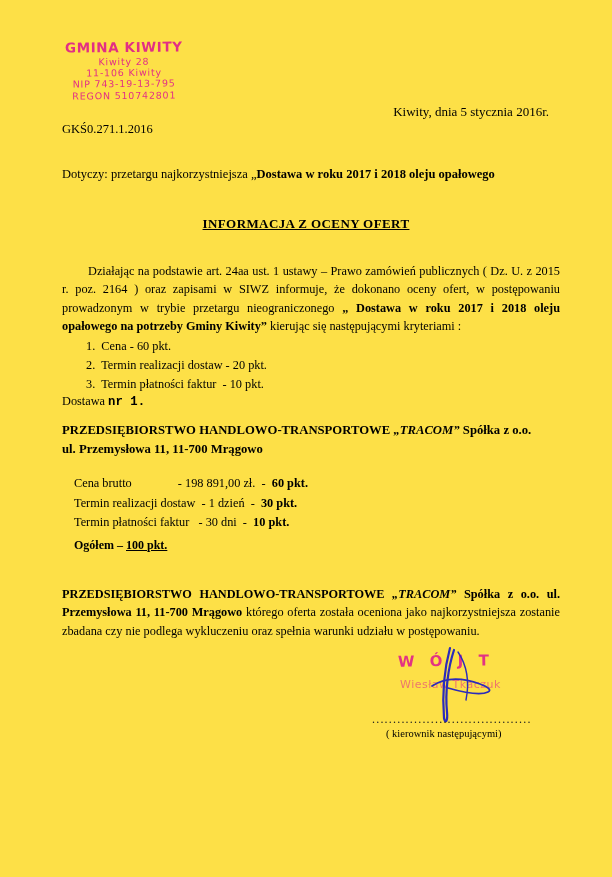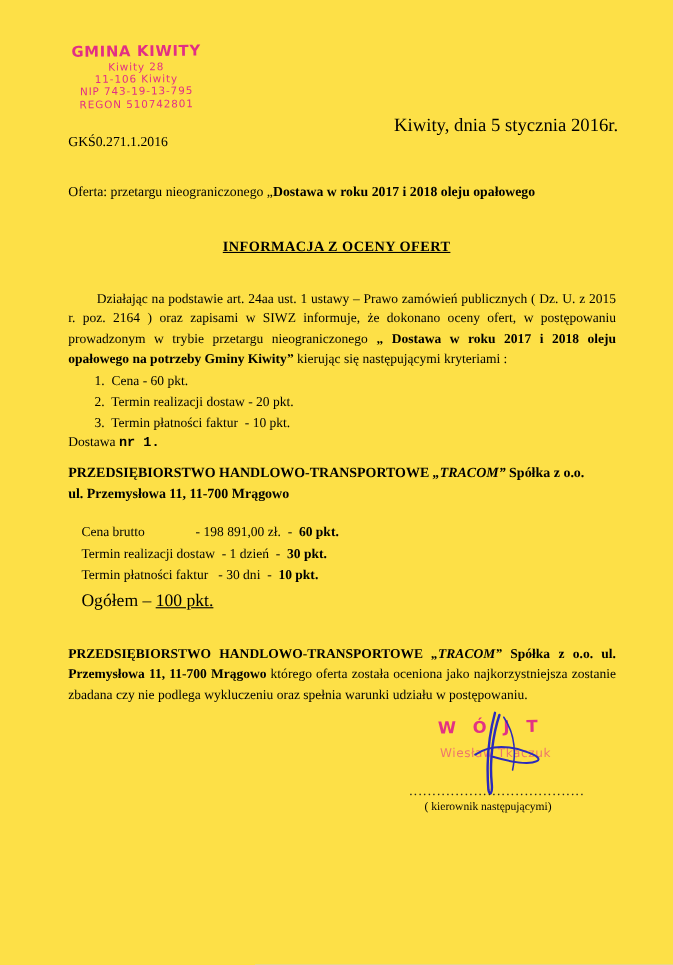--- a/index.html
+++ b/index.html
@@ -46,23 +46,23 @@
     letter-spacing: 0.6px;
   }
   .stamp .s-line {
     font-family: "DejaVu Sans", sans-serif;
     font-size: 9.5px;
     letter-spacing: 0.8px;
   }
   
   .date {
     position: absolute;
-    right: 50px;
+    right: 63px;
     top: 104px;
-    font-size: 17px;
+    font-size: 13px;
   }
   .sign-no {
     position: absolute;
     left: 62px;
     top: 122px;
     font-size: 12.5px;
   }
   .subject {
     position: absolute;
     left: 62px;
@@ -129,22 +129,22 @@
     top: 474px;
     font-size: 12.3px;
     line-height: 1.6;
   }
   .scores .row { white-space: pre; }
   .scores .b { font-weight: bold; }
   .total {
     position: absolute;
     left: 74px;
     top: 538px;
-    font-size: 16px;
-    font-weight: normal;
+    font-size: 12px;
+    font-weight: bold;
   }
   .total .u { text-decoration: underline; }
   .closing {
     position: absolute;
     left: 62px;
     right: 52px;
     top: 585px;
     font-size: 12.3px;
     line-height: 1.5;
     text-align: justify;
@@ -210,21 +210,21 @@
       <div class="s-line">11-106 Kiwity</div>
       <div class="s-line">NIP 743-19-13-795</div>
       <div class="s-line">REGON 510742801</div>
     </div>
 
     <div class="date">Kiwity, dnia 5 stycznia 2016r.</div>
 
     <div class="sign-no">GKŚ0.271.1.2016</div>
 
     <div class="subject">
-      <span>Oferta: przetargu nieograniczonego „</span><span class="b">Dostawa w roku 2017 i 2018 oleju opałowego</span>
+      <span>Dotyczy: przetargu najkorzystniejsza „</span><span class="b">Dostawa w roku 2017 i 2018 oleju opałowego</span>
     </div>
 
     <div class="doc-title">INFORMACJA  Z OCENY OFERT</div>
 
     <div class="para">
       <span>Działając na podstawie  art. 24aa ust. 1 ustawy – Prawo zamówień publicznych ( Dz. U. z 2015 r. poz. 2164 )  oraz zapisami w SIWZ informuje, że dokonano oceny ofert, w postępowaniu prowadzonym w trybie przetargu nieograniczonego  </span><span class="b">„ Dostawa w roku 2017 i 2018 oleju opałowego na potrzeby  Gminy Kiwity”</span><span> kierując się następującymi kryteriami :</span>
     </div>
 
     <div class="criteria">
       <div>1.  Cena - 60 pkt.</div>

